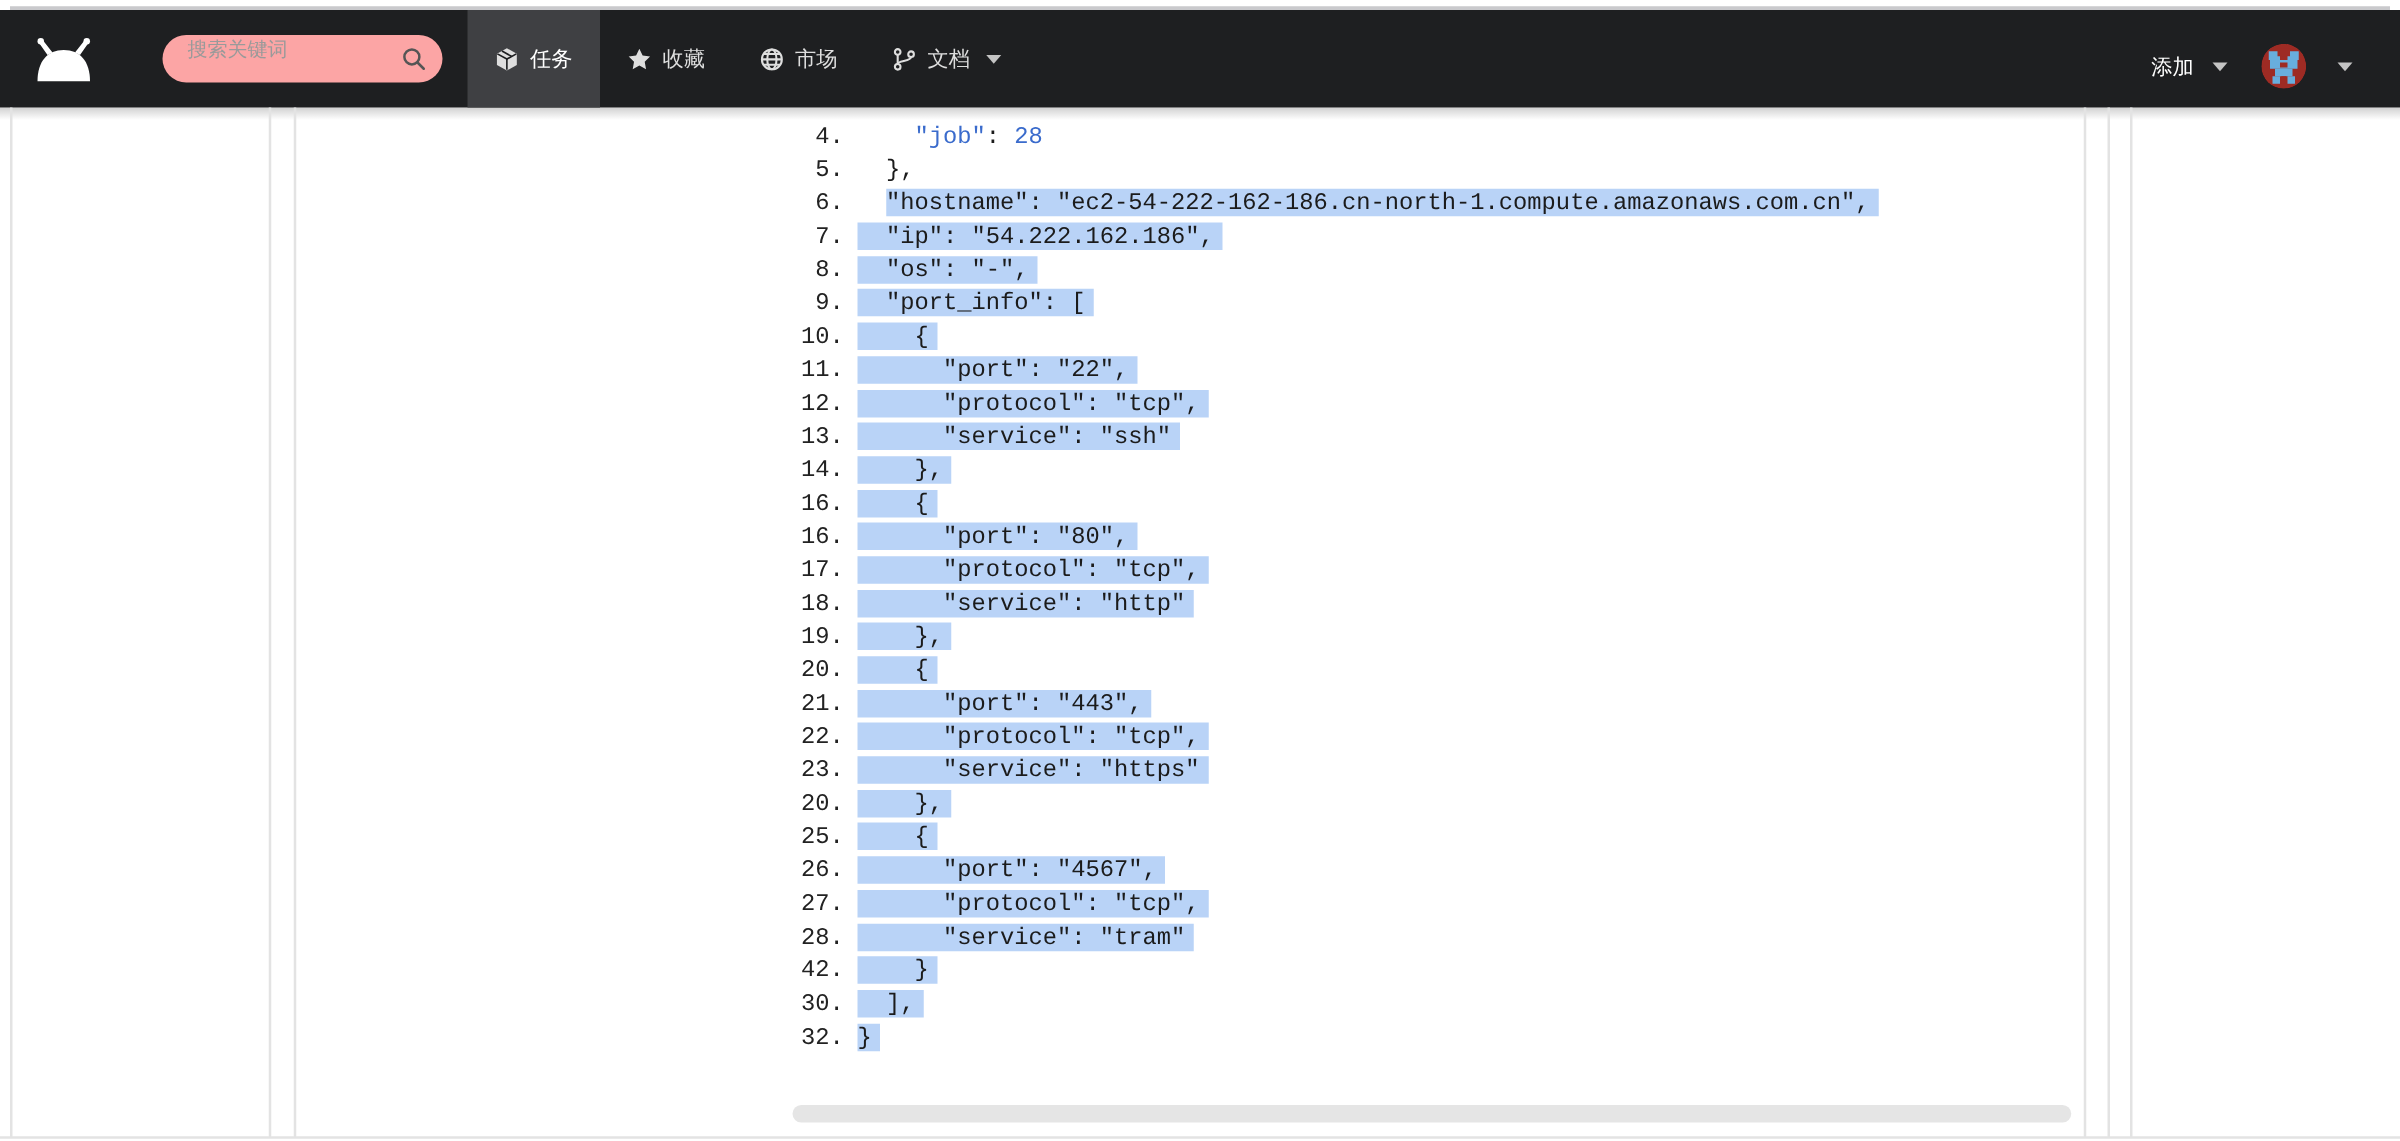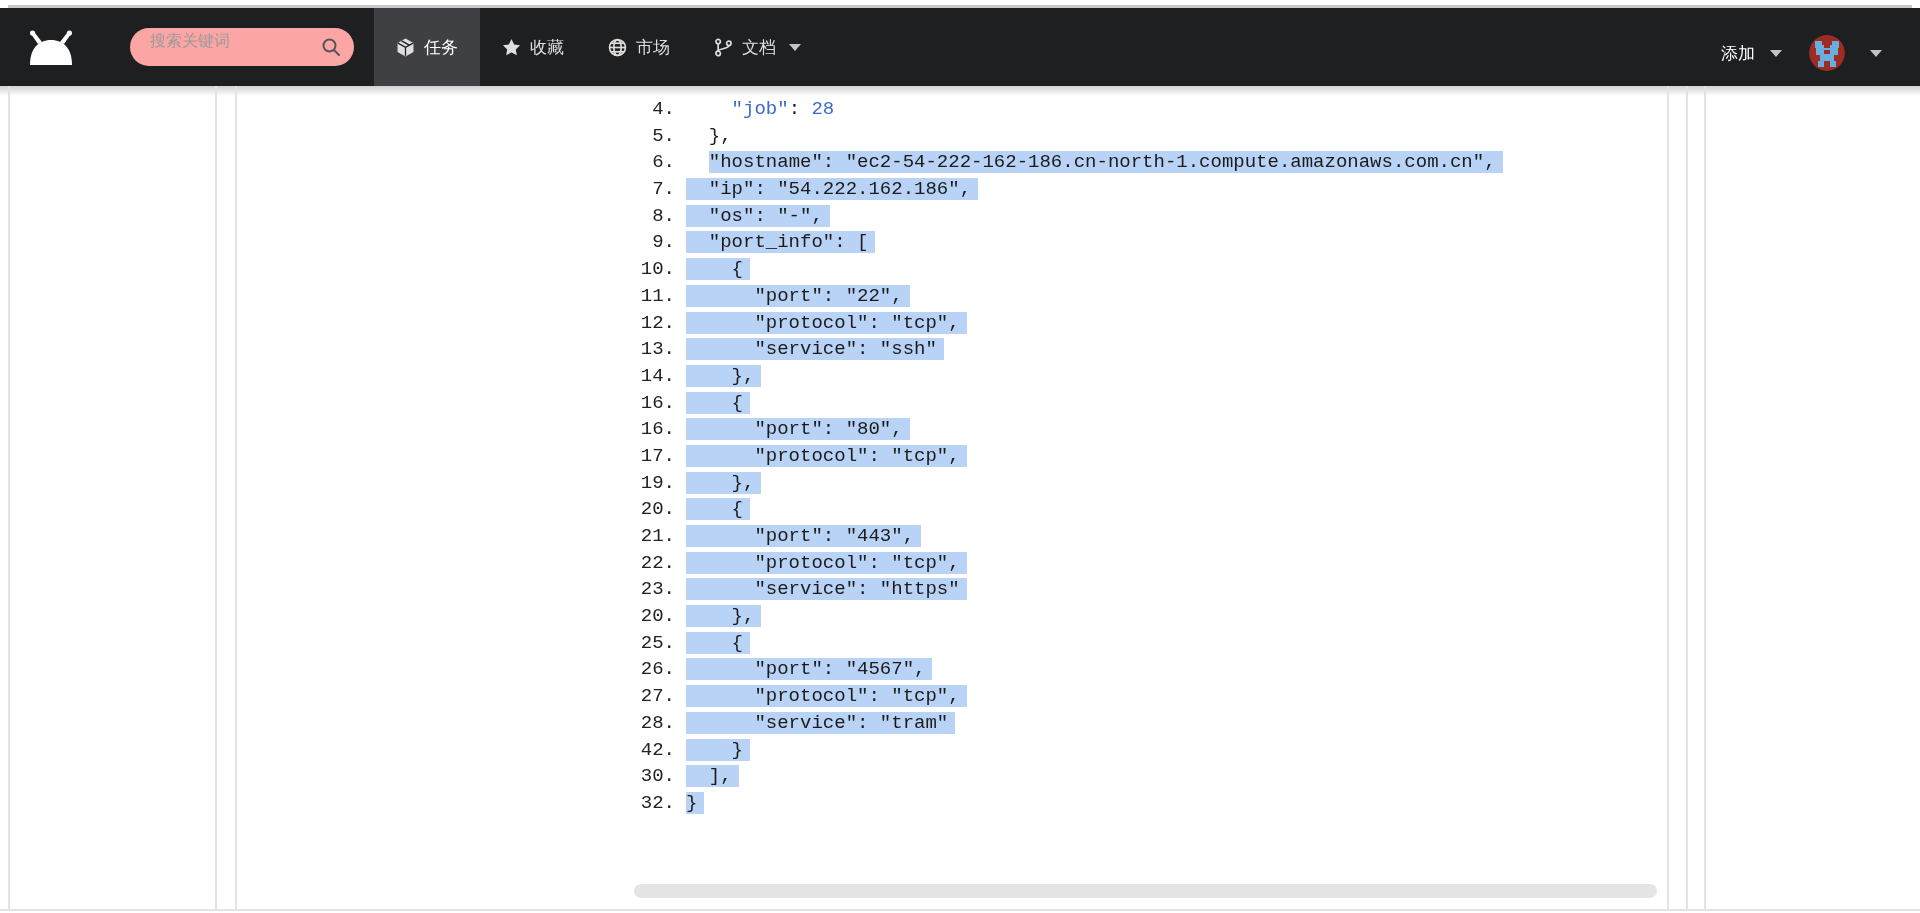--- a/index.html
+++ b/index.html
@@ -190,20 +190,21 @@
       <div class="code-row"><span class="ln">8.</span><span class="code-content"><span class="seg sel">  "os": "-",</span></span></div>
       <div class="code-row"><span class="ln">9.</span><span class="code-content"><span class="seg sel">  "port_info": [</span></span></div>
       <div class="code-row"><span class="ln">10.</span><span class="code-content"><span class="seg sel">    {</span></span></div>
       <div class="code-row"><span class="ln">11.</span><span class="code-content"><span class="seg sel">      "port": "22",</span></span></div>
       <div class="code-row"><span class="ln">12.</span><span class="code-content"><span class="seg sel">      "protocol": "tcp",</span></span></div>
       <div class="code-row"><span class="ln">13.</span><span class="code-content"><span class="seg sel">      "service": "ssh"</span></span></div>
       <div class="code-row"><span class="ln">14.</span><span class="code-content"><span class="seg sel">    },</span></span></div>
       <div class="code-row"><span class="ln">16.</span><span class="code-content"><span class="seg sel">    {</span></span></div>
       <div class="code-row"><span class="ln">16.</span><span class="code-content"><span class="seg sel">      "port": "80",</span></span></div>
       <div class="code-row"><span class="ln">17.</span><span class="code-content"><span class="seg sel">      "protocol": "tcp",</span></span></div>
+      <div class="code-row"><span class="ln">18.</span><span class="code-content"><span class="seg sel">      "service": "http"</span></span></div>
       <div class="code-row"><span class="ln">19.</span><span class="code-content"><span class="seg sel">    },</span></span></div>
       <div class="code-row"><span class="ln">20.</span><span class="code-content"><span class="seg sel">    {</span></span></div>
       <div class="code-row"><span class="ln">21.</span><span class="code-content"><span class="seg sel">      "port": "443",</span></span></div>
       <div class="code-row"><span class="ln">22.</span><span class="code-content"><span class="seg sel">      "protocol": "tcp",</span></span></div>
       <div class="code-row"><span class="ln">23.</span><span class="code-content"><span class="seg sel">      "service": "https"</span></span></div>
       <div class="code-row"><span class="ln">20.</span><span class="code-content"><span class="seg sel">    },</span></span></div>
       <div class="code-row"><span class="ln">25.</span><span class="code-content"><span class="seg sel">    {</span></span></div>
       <div class="code-row"><span class="ln">26.</span><span class="code-content"><span class="seg sel">      "port": "4567",</span></span></div>
       <div class="code-row"><span class="ln">27.</span><span class="code-content"><span class="seg sel">      "protocol": "tcp",</span></span></div>
       <div class="code-row"><span class="ln">28.</span><span class="code-content"><span class="seg sel">      "service": "tram"</span></span></div>

